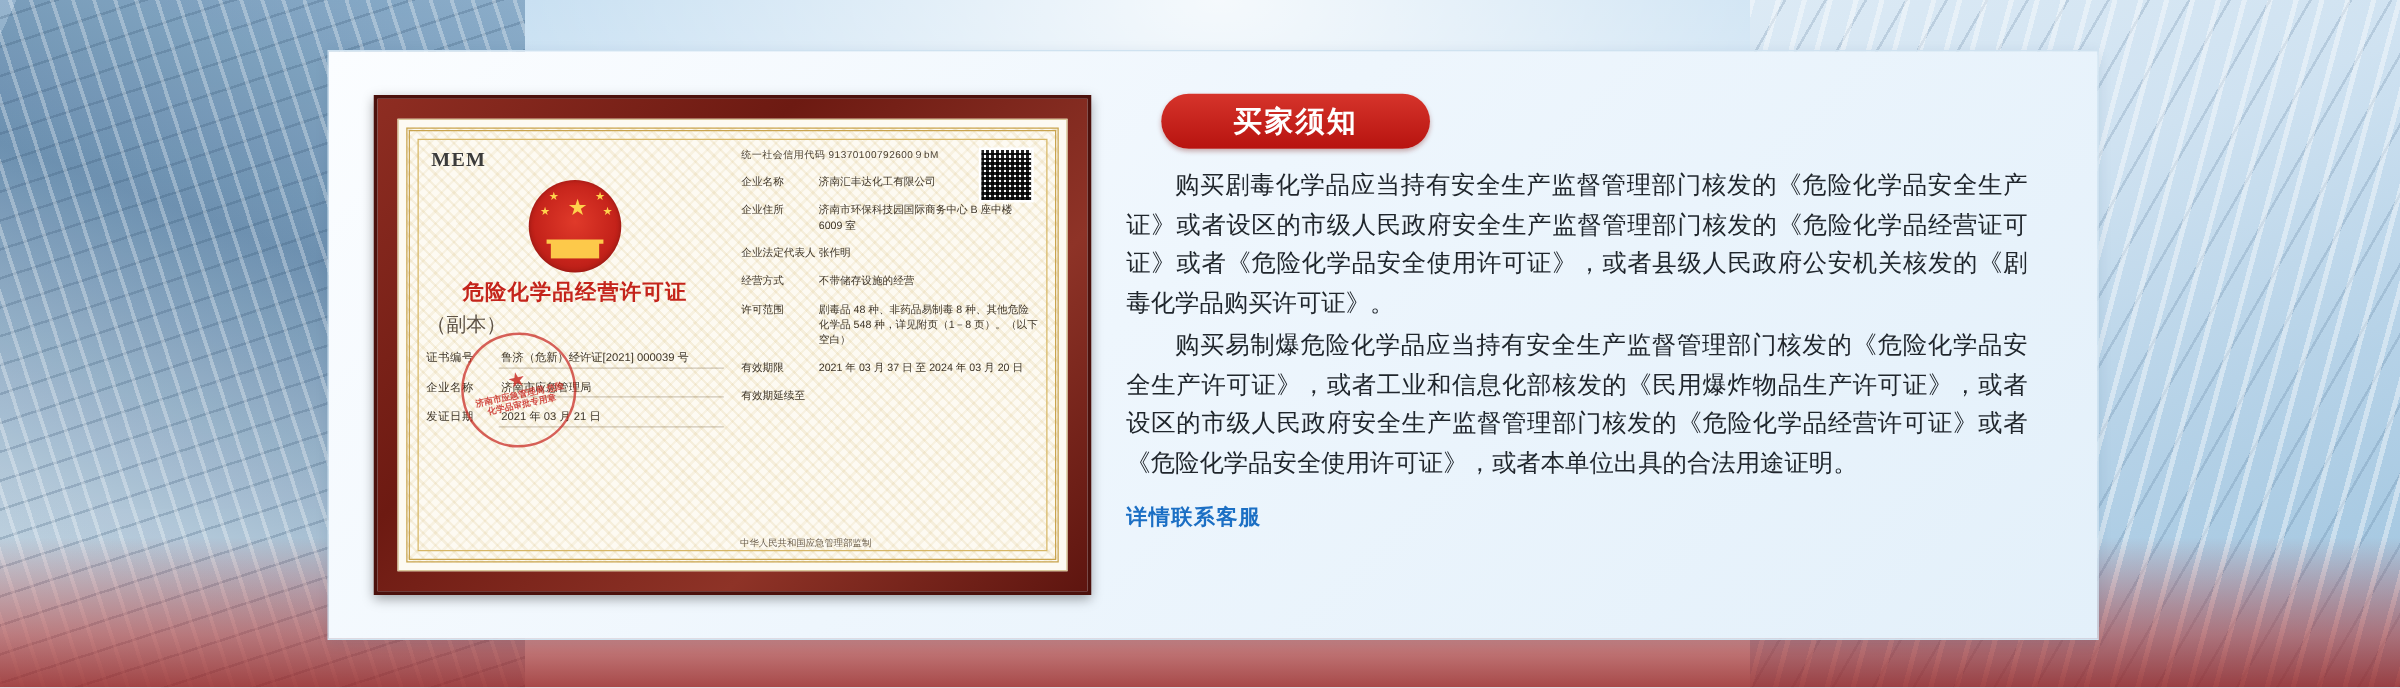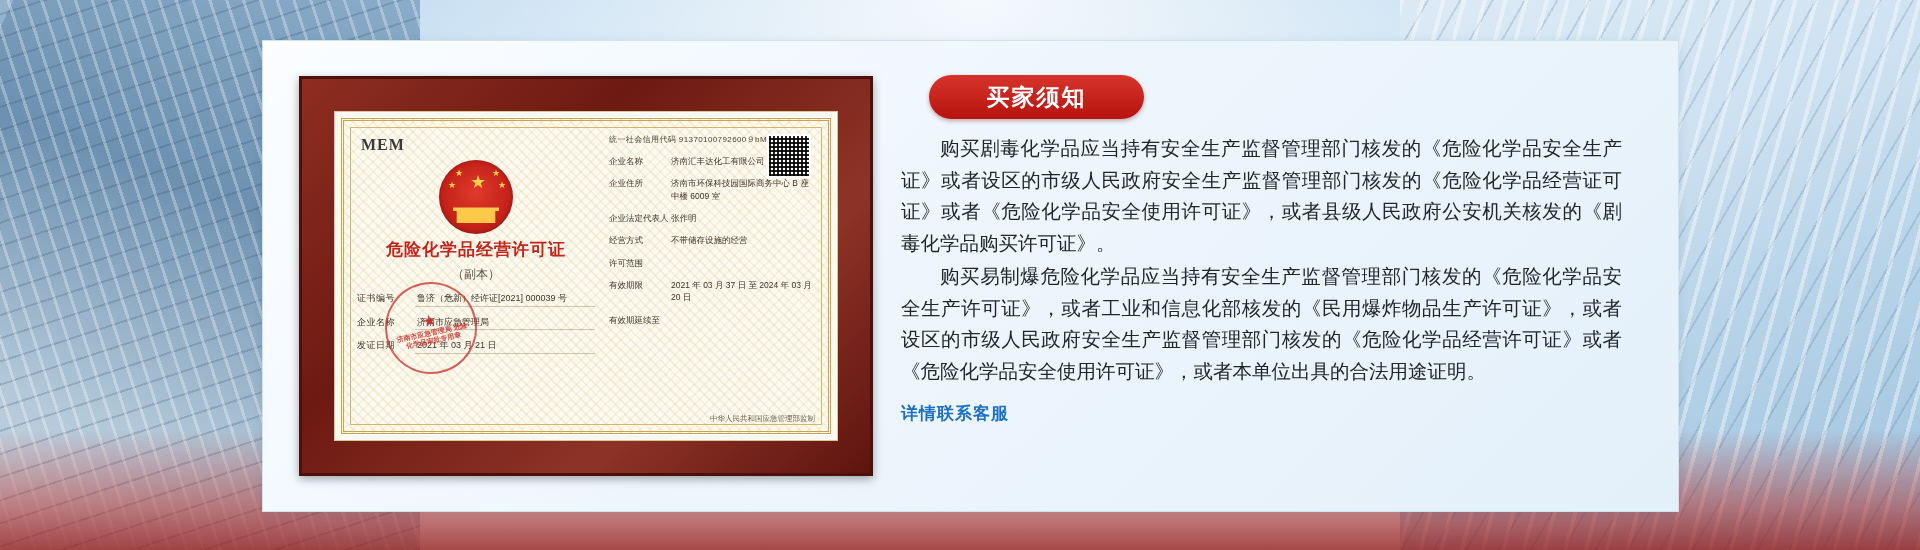--- a/index.html
+++ b/index.html
@@ -91,21 +91,21 @@
     align-items: center;
     justify-content: center;
   }
   .cert-frame {
     position: relative;
     width: 595px;
     height: 400px;
     background: linear-gradient(135deg, #8e2d22 0%, #6d1a12 35%, #8e3327 70%, #5e150f 100%);
     border: 3px solid #4c110c;
     box-shadow: 0 3px 9px rgba(0,0,0,0.35);
-    padding: 32px;
+    padding: 16px;
     box-sizing: border-box;
     margin-left: 36px;
   }
   .cert-inner {
     position: relative;
     width: 100%;
     height: 100%;
     background: #fdfaf2;
     box-sizing: border-box;
     border: 1px solid #d9c79a;
@@ -177,23 +177,22 @@
   .cert-title {
     text-align: center;
     color: #c4241b;
     font-weight: bold;
     font-size: 17px;
     letter-spacing: 1px;
     margin-top: 4px;
     font-family: "Liberation Serif", serif;
   }
   .cert-subtitle {
-    text-align: center;
     color: #5d5246;
-    font-size: 12px;
+    font-size: 16px;
     margin-top: 5px;
   }
   .kv {
     display: flex;
     font-size: 9px;
     line-height: 1.5;
     margin-top: 9px;
     color: #3d3427;
   }
   .kv .k {
@@ -251,23 +250,23 @@
     display: flex;
     font-size: 8.5px;
     line-height: 1.45;
     margin-top: 10px;
     color: #3d3427;
   }
   .rkv .k { width: 62px; flex: none; }
   .rkv .v { flex: 1; }
   .cert-foot {
     position: absolute;
-    left: 0; right: 0;
+    left: 13px; right: 0;
     bottom: -6px;
-    text-align: right;
+    text-align: left;
     font-size: 7.5px;
     color: #6b5f4e;
   }
 
   
   .notice {
     flex: 1;
     padding: 26px 56px 20px 28px;
     box-sizing: border-box;
   }
@@ -376,20 +375,21 @@
               <div class="rkv">
                 <span class="k">企业法定代表人</span>
                 <span class="v">张作明</span>
               </div>
               <div class="rkv">
                 <span class="k">经营方式</span>
                 <span class="v">不带储存设施的经营</span>
               </div>
               <div class="rkv">
                 <span class="k">许可范围</span>
+                <span class="v">剧毒品 48 种、非药品易制毒 8 种、其他危险化学品 548 种，详见附页（1－8 页）。（以下空白）</span>
               </div>
               <div class="rkv">
                 <span class="k">有效期限</span>
                 <span class="v">2021 年 03 月 37 日 至 2024 年 03 月 20 日</span>
               </div>
               <div class="rkv">
                 <span class="k">有效期延续至</span>
                 <span class="v"></span>
               </div>
 

